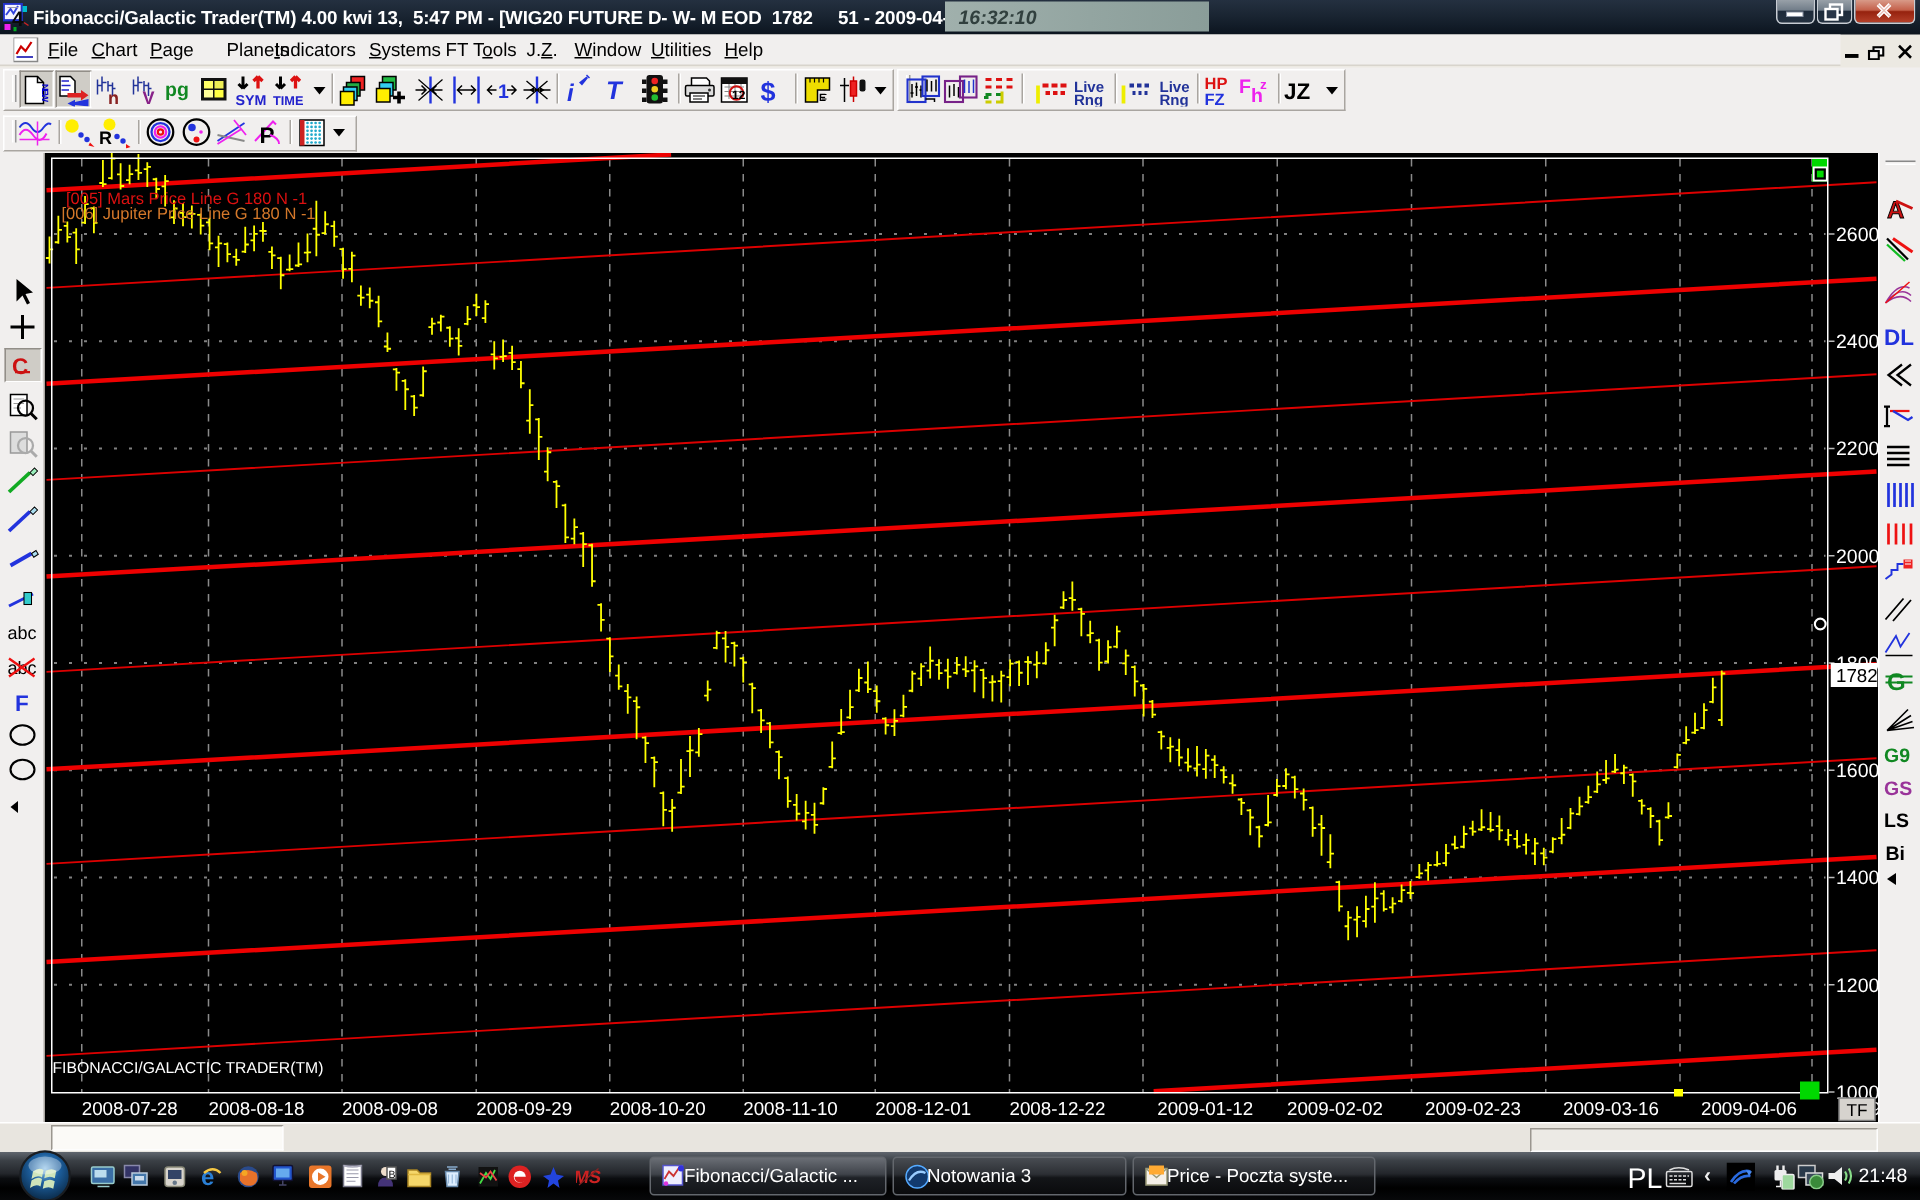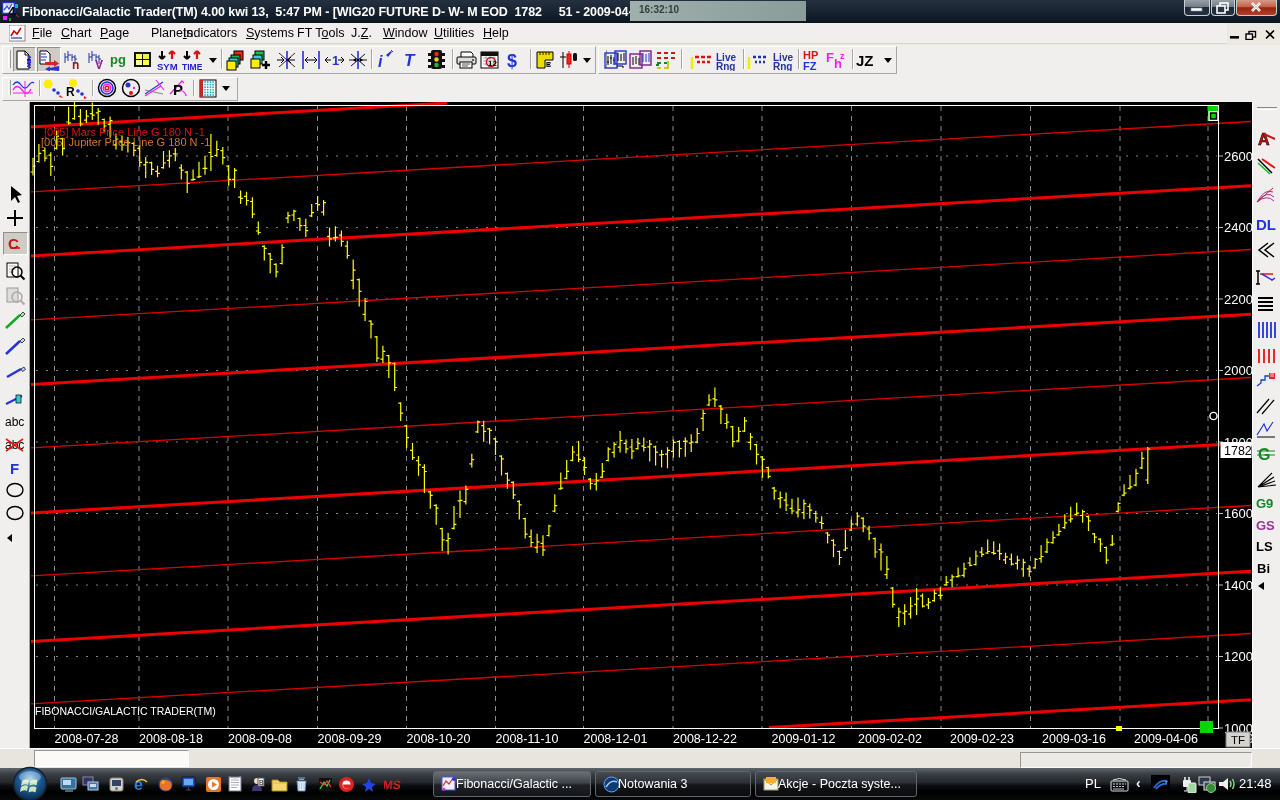--- a/index.html
+++ b/index.html
@@ -5,21 +5,21 @@
 html,body{margin:0;padding:0;width:1280px;height:800px;overflow:hidden;background:#ece9e2;
   font-family:"Liberation Sans",sans-serif;}
 *{box-sizing:border-box;}
 .abs{position:absolute;}
 #titlebar{position:absolute;left:0;top:0;width:1280px;height:23px;
   background:linear-gradient(180deg,#243040 0%,#1a2532 45%,#121c28 75%,#0c141e 100%);
   color:#fff;font-size:12.5px;font-weight:bold;}
 #titlebar .ttext{position:absolute;left:22px;top:4px;white-space:pre;letter-spacing:-0.1px;}
 #timebox{position:absolute;left:630px;top:1px;width:176px;height:20px;
   background:linear-gradient(90deg,#a0b0ac,#93a5a1 55%,#8a9d99);color:#31403e;
-  font-size:10px;font-weight:bold;padding:3px 0 0 9px;}
+  font-size:13px;font-weight:bold;padding:3px 0 0 9px;font-style:italic;}
 .winbtn{position:absolute;top:0;height:16px;border:1px solid #c8cdd4;border-top:none;
   border-radius:0 0 4px 4px;}
 #btnmin{left:1184px;width:26px;background:linear-gradient(180deg,#98a0a8 0%,#717d89 45%,#1d2a3a 50%,#243140 100%);}
 #btnmax{left:1211px;width:24px;background:linear-gradient(180deg,#98a0a8 0%,#717d89 45%,#1d2a3a 50%,#243140 100%);}
 #btncls{left:1236px;width:41px;background:linear-gradient(180deg,#d89a88 0%,#c4604a 45%,#96220e 52%,#b4402a 100%);}
 #menubar{position:absolute;left:0;top:23px;width:1227px;height:21px;background:#f1efee;
   border-bottom:1px solid #d8d4cc;font-size:12.5px;color:#000;}
 #menubar .mi{position:absolute;top:3px;}
 #toolbar1{position:absolute;left:0;top:45px;width:1280px;height:31px;background:#f1efee;}
 #toolbar2{position:absolute;left:0;top:76px;width:1280px;height:26px;background:#f1efee;}
@@ -627,23 +627,23 @@
         <path d="M3 11q5-8 11-5" stroke="#9cf" stroke-width="1.5" fill="none"></path>
       </svg>
       <span class="tt">Notowania 3</span>
     </div>
 <div class="taskbtn" style="left:755px;width:162px;">
       <svg class="abs" style="left:7px;top:4px;position:absolute" width="17" height="17">
         <rect x="1" y="3" width="14" height="11" fill="#f5f0e8" stroke="#997"></rect>
         <path d="M1 3l7 6 7-6" stroke="#997" fill="none"></path>
         <rect x="3" y="1" width="10" height="6" fill="#fa3"></rect>
       </svg>
-      <span class="tt">Akcje - Poczta syste...</span>
+      <span class="tt">Price - Poczta syste...</span>
     </div>
-<div class="abs" style="left:1085px;top:8px;color:#fff;font-size:13px">PL</div>
+<div class="abs" style="left:1085px;top:8px;color:#fff;font-size:19px">PL</div>
 <svg class="abs" style="left:1110px;top:9px;" width="20" height="15">
       <rect x="1" y="4" width="17" height="10" rx="1" fill="none" stroke="#ddd"></rect>
       <path d="M3 7h2M6 7h2M9 7h2M12 7h2M15 7h1M3 9.5h2M6 9.5h2M9 9.5h2M12 9.5h2M3 12h11" stroke="#ddd" stroke-width="0.9"></path>
       <path d="M3 3q6-3 13 0" stroke="#ddd" fill="none"></path>
     </svg>
 <div class="abs" style="left:1136px;top:7px;color:#eee;font-size:14px;font-weight:bold">‹</div>
 <svg class="abs" style="left:1151px;top:7px;" width="19" height="19">
       <rect x="0" y="0" width="19" height="19" fill="#000"></rect>
       <path d="M3 13q6-9 13-7M5 14q5-6 11-5" stroke="#2a6adf" stroke-width="1.8" fill="none"></path>
       <path d="M13 5l4 1-2 3z" fill="#4a8aef"></path>

